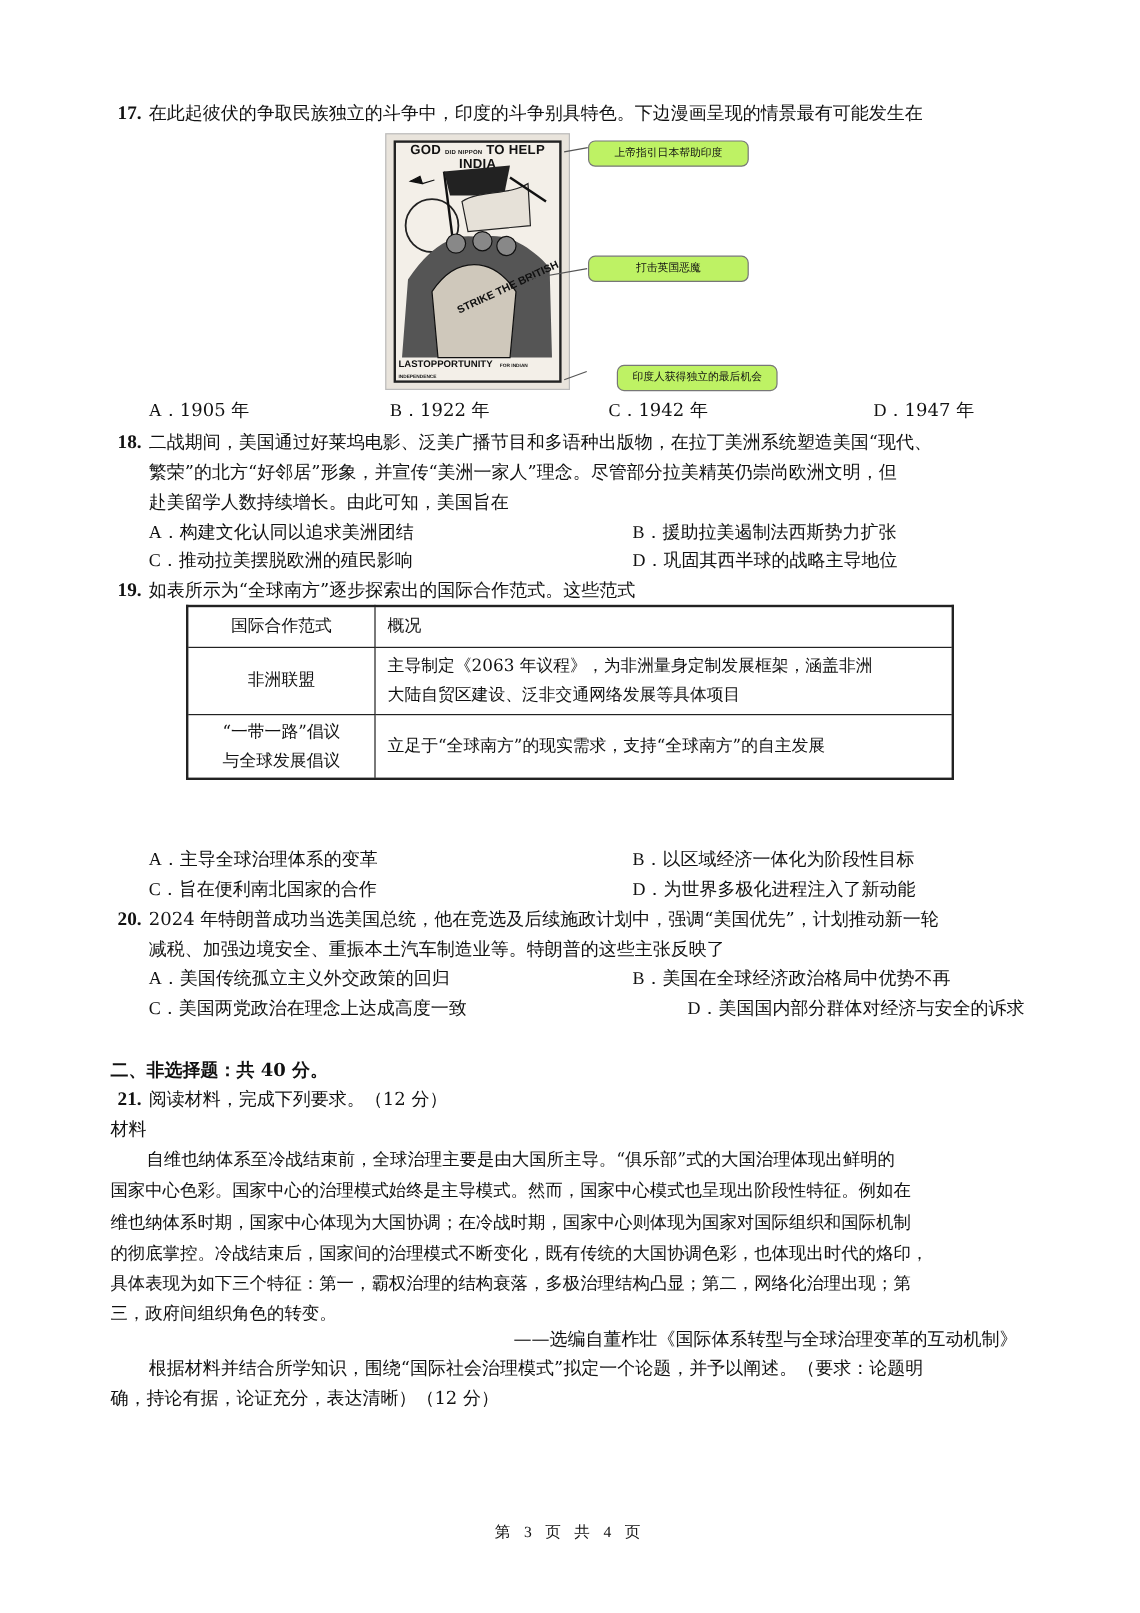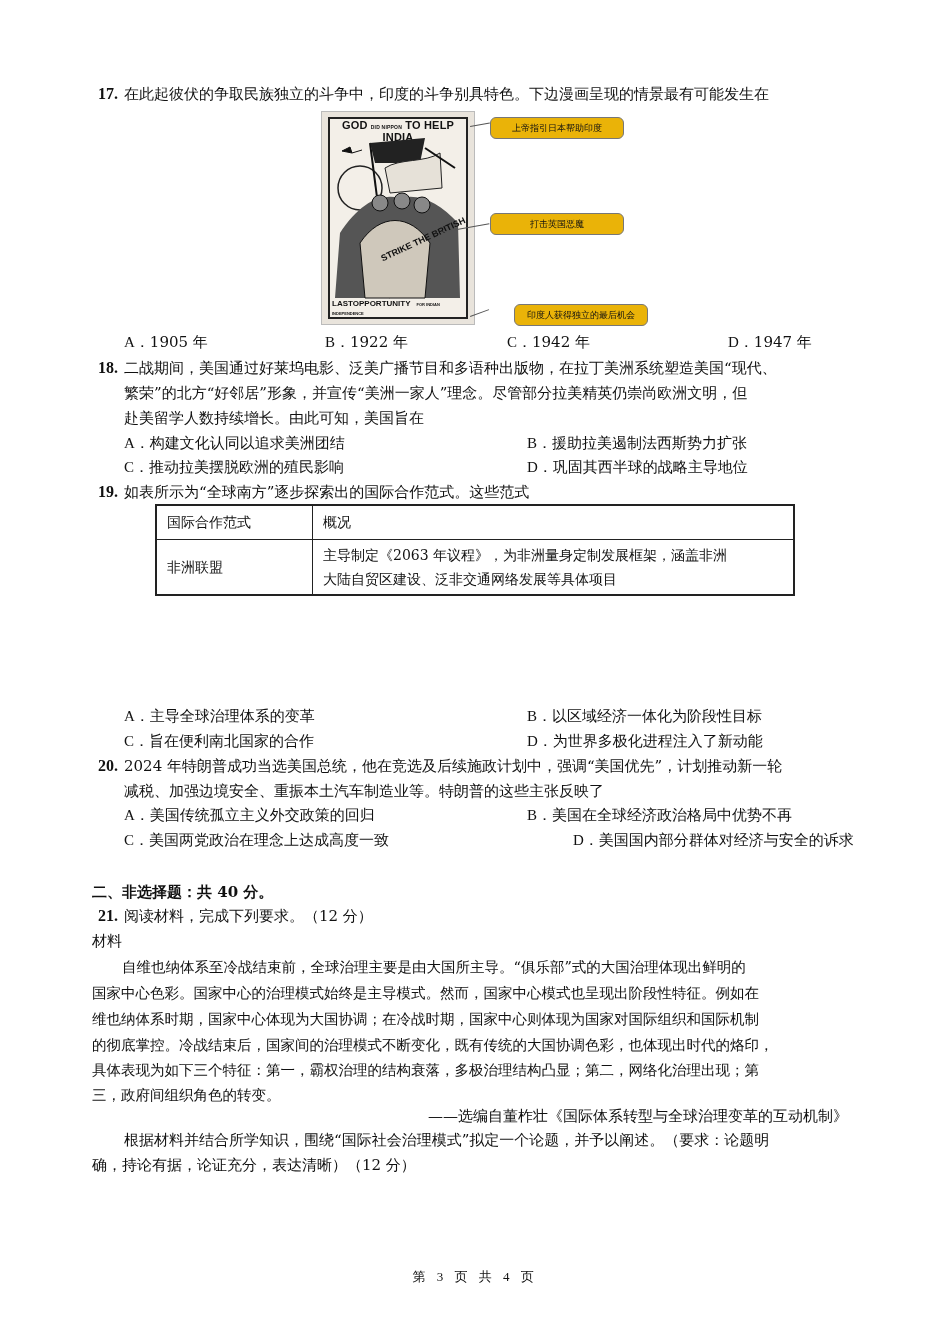--- a/index.html
+++ b/index.html
@@ -9,25 +9,25 @@
   .qnum{font-family:"Liberation Serif",serif;font-weight:bold;font-size:16px;display:inline-block;width:32px;}
   .opt{position:absolute;white-space:nowrap;font-size:15px;line-height:24px;}
   .opt .lab{font-family:"Liberation Serif",serif;}
   
   .poster{position:absolute;left:321px;top:111px;width:152px;height:212px;background:#e9e4dc;border:1px solid #bbb;overflow:hidden;}
   .poster .inner{position:absolute;left:6px;top:5px;right:6px;bottom:5px;background:#f3efe8;border:2px solid #222;}
   .poster .top{position:absolute;left:0;right:0;top:0;font-family:"Liberation Sans",sans-serif;font-weight:bold;font-size:11px;text-align:center;letter-spacing:0.2px;}
   .poster .top small{font-size:5px;}
   .poster .bot{position:absolute;left:0;right:0;bottom:0;font-family:"Liberation Sans",sans-serif;font-weight:bold;font-size:8px;text-align:left;padding-left:2px;}
   .poster .bot small{font-size:4px;margin-left:6px;}
-  .callout{position:absolute;border:1px solid #777;border-radius:6px;background:#eab308;font-size:9px;text-align:center;line-height:20px;height:20px;}
+  .callout{position:absolute;border:1px solid #777;border-radius:6px;background:#bef264;font-size:9px;text-align:center;line-height:20px;height:20px;}
   .leader{position:absolute;height:1px;background:#555;transform-origin:0 0;}
   table.t{position:absolute;left:155px;top:504px;width:640px;border-collapse:collapse;font-size:14px;}
   table.t td{border:1px solid #222;padding:0 10px;line-height:24px;}
-  table.t td.c1{width:135px;margin-top:44px;}
+  table.t td.c1{width:135px;text-align:center;margin-top:44px;}
   table.t tr{height:34px;}
   table.t{border:2px solid #222;}
   .footer{position:absolute;left:0;right:0;top:1268px;text-align:center;font-size:13px;letter-spacing:4px;font-family:Liberation Serif, serif;}
 </style>
 </head>
 <body>
 
 <div class="line" style="left:92px;top:82px;">
   <span class="qnum">17.</span><span>在此起彼伏的争取民族独立的斗争中，印度的斗争别具特色。下边漫画呈现的情景最有可能发生在</span>
 </div>
@@ -90,20 +90,29 @@
     <td class="c1">国际合作范式</td>
     <td style="">概况</td>
   </tr>
   <tr style="height:56px;">
     <td class="c1">非洲联盟</td>
     <td>
           <div>主导制定《2063 年议程》，为非洲量身定制发展框架，涵盖非洲</div>
           <div>大陆自贸区建设、泛非交通网络发展等具体项目</div>
         </td>
   </tr>
+  <tr style="height:54px;">
+    <td class="c1">
+          <div>“一带一路”倡议</div>
+          <div>与全球发展倡议</div>
+        </td>
+    <td>
+          <div>立足于“全球南方”的现实需求，支持“全球南方”的自主发展</div>
+        </td>
+  </tr>
 </tbody>
   </table>
 <div class="opt" style="left:124px;top:704px;"><span class="lab">A．</span><span>主导全球治理体系的变革</span></div>
 <div class="opt" style="left:527px;top:704px;"><span class="lab">B．</span><span>以区域经济一体化为阶段性目标</span></div>
 <div class="opt" style="left:124px;top:729px;"><span class="lab">C．</span><span>旨在便利南北国家的合作</span></div>
 <div class="opt" style="left:527px;top:729px;"><span class="lab">D．</span><span>为世界多极化进程注入了新动能</span></div>
 
 <div class="line" style="left:92px;top:754px;">
   <span class="qnum">20.</span><span>2024 年特朗普成功当选美国总统，他在竞选及后续施政计划中，强调“美国优先”，计划推动新一轮</span>
 </div>

